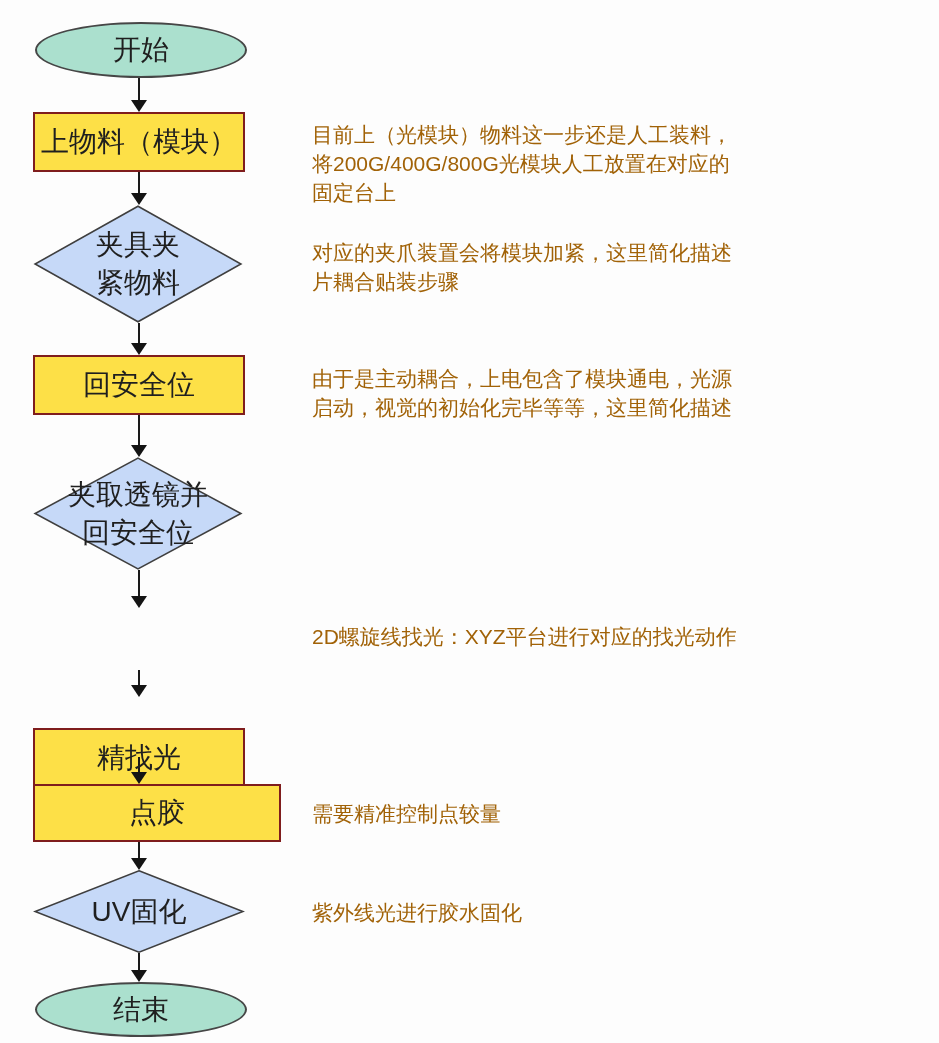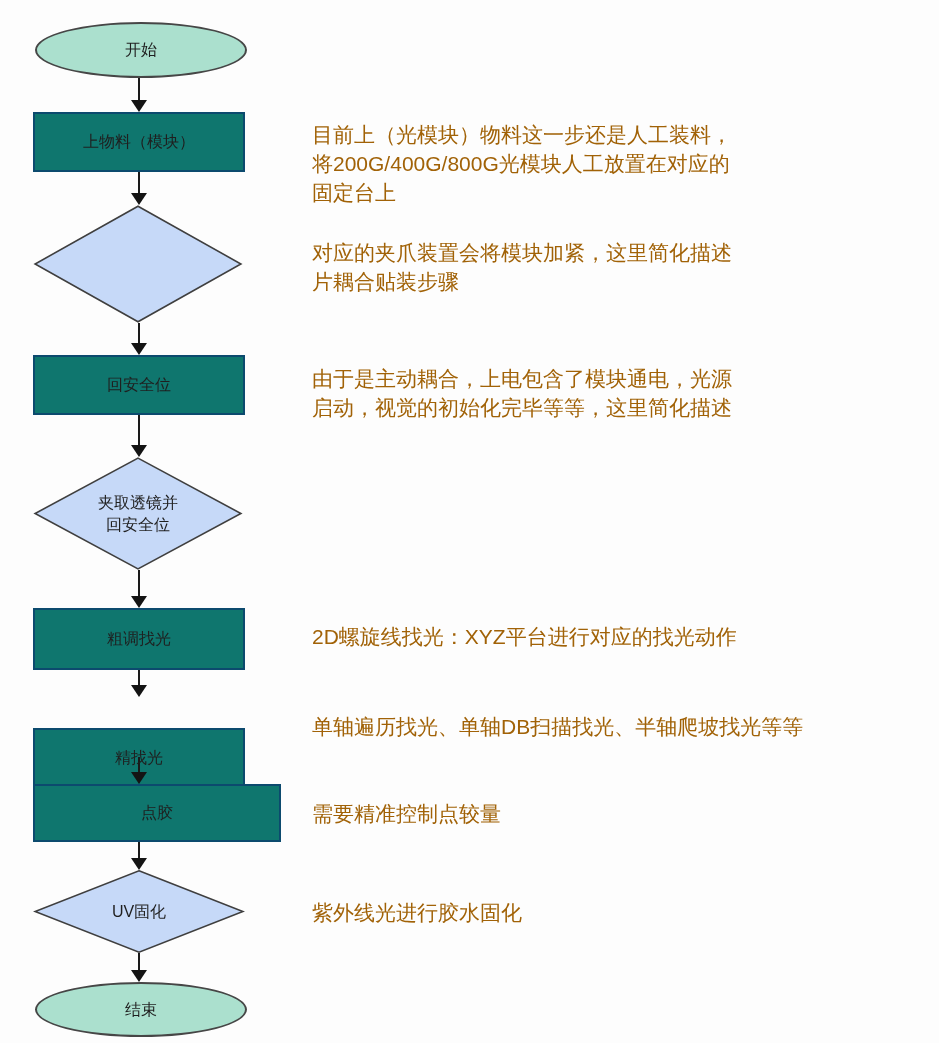--- a/index.html
+++ b/index.html
@@ -17,37 +17,37 @@
     background: #fdfdfd;
     overflow: hidden;
   }
   .node {
     position: absolute;
     display: flex;
     align-items: center;
     justify-content: center;
     box-sizing: border-box;
     color: #1f1f1f;
-    font-size: 16px;
+    font-size: 28px;
     text-align: center;
     line-height: 1.35;
   }
   .node .label {
     position: relative;
     z-index: 2;
     white-space: pre-line;
   }
   .oval {
     background: #abe0ce;
     border: 2px solid #464646;
     border-radius: 50%;
   }
   .rect {
-    background: #0f766e;
-    border: 2px solid #0c4a6e;
+    background: #fde047;
+    border: 2px solid #7f1d1d;
     text-align: right;
   }
   .diamond {
     background: transparent;
   }
   .diamond svg {
     position: absolute;
     left: 0;
     top: 0;
     width: 100%;
@@ -98,37 +98,36 @@
   </div>
 
   <div class="node rect" style="left:33px; top:112px; width:212px; height:60px">
     <span class="label">上物料（模块）</span>
   </div>
 
   <div class="node diamond" style="left:33px; top:205px; width:210px; height:118px">
     <svg viewBox="0 0 100 100" preserveAspectRatio="none">
       <polygon points="50,1 99,50 50,99 1,50" vector-effect="non-scaling-stroke"></polygon>
     </svg>
+    <span class="label">夹具夹
+紧物料</span>
   </div>
 
   <div class="node rect" style="left:33px; top:355px; width:212px; height:60px">
     <span class="label">回安全位</span>
   </div>
 
   <div class="node diamond" style="left:33px; top:457px; width:210px; height:113px">
     <svg viewBox="0 0 100 100" preserveAspectRatio="none">
       <polygon points="50,1 99,50 50,99 1,50" vector-effect="non-scaling-stroke"></polygon>
     </svg>
     <span class="label">夹取透镜并
 回安全位</span>
   </div>
 
-  <div class="node rect" style="left:33px; top:608px; width:212px; height:62px">
-    <span class="label">粗调找光</span>
-  </div>
 
   <div class="node rect" style="left:33px; top:728px; width:212px; height:60px">
     <span class="label">精找光</span>
   </div>
 
   <div class="node rect" style="left:33px; top:784px; width:248px; height:58px">
     <span class="label">点胶</span>
   </div>
 
   <div class="node oval" style="left:35px; top:982px; width:212px; height:55px">
@@ -180,17 +179,16 @@
     </div>
 
   <div class="annotation" style="top:120px">目前上（光模块）物料这一步还是人工装料，
 将200G/400G/800G光模块人工放置在对应的
 固定台上</div>
   <div class="annotation" style="top:238px">对应的夹爪装置会将模块加紧，这里简化描述
 片耦合贴装步骤</div>
   <div class="annotation" style="top:364px">由于是主动耦合，上电包含了模块通电，光源
 启动，视觉的初始化完毕等等，这里简化描述</div>
   <div class="annotation" style="top:622px">2D螺旋线找光：XYZ平台进行对应的找光动作</div>
-  <div class="annotation" style="top:712px">单轴遍历找光、单轴DB扫描找光、半轴爬坡找光等等</div>
   <div class="annotation" style="top:799px">需要精准控制点较量</div>
   <div class="annotation" style="top:898px">紫外线光进行胶水固化</div>
 
 </div>
 
 </body></html>

